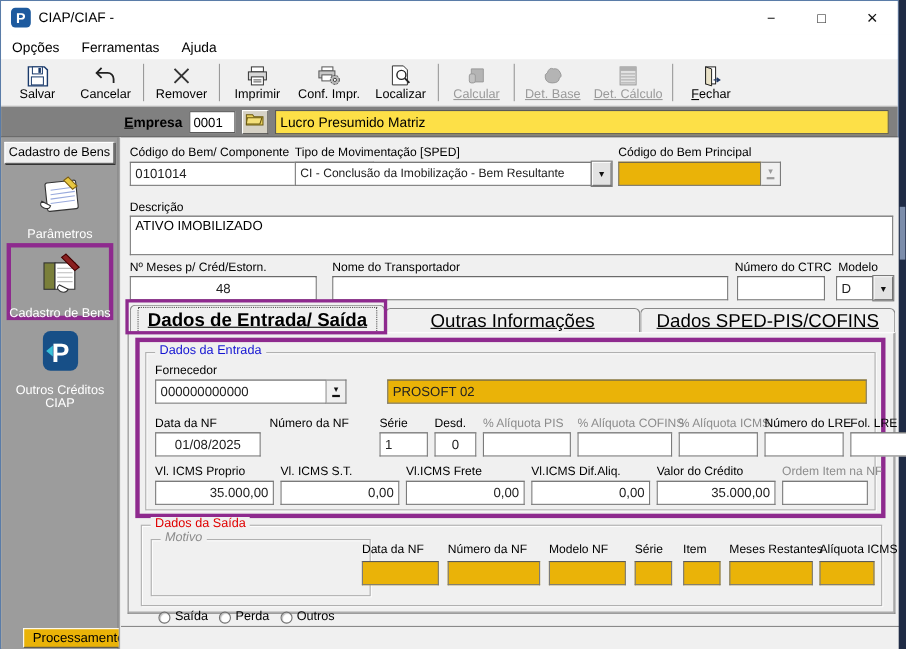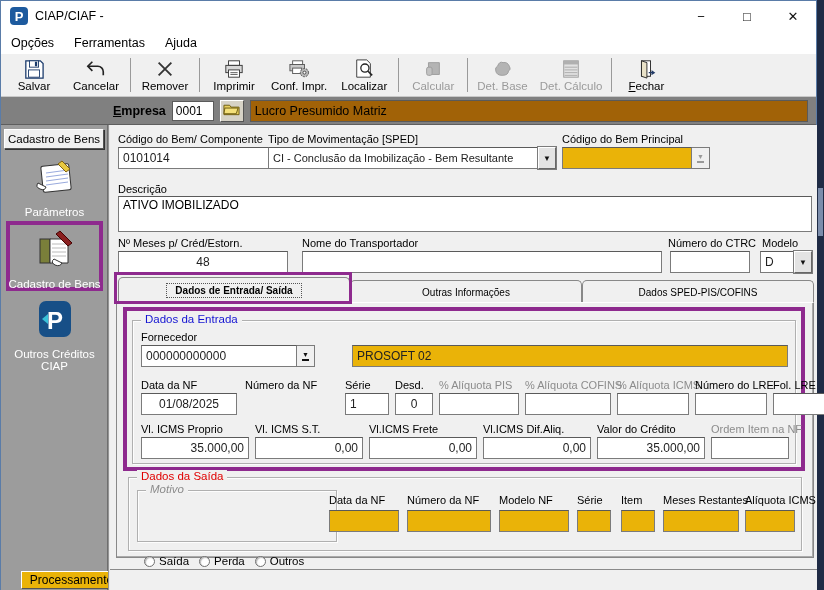--- a/index.html
+++ b/index.html
@@ -19,34 +19,34 @@
             font-size:13px; color:#111; cursor:default; }
   
   .menubar { position:absolute; left:0; top:30px; width:100%; height:23px; background:#ffffff;
              display:flex; align-items:center; gap:0; font-size:12.5px; }
   .menuitem { padding:2px 10px; color:#000; }
   
   .toolbar { position:absolute; left:0; top:53px; width:100%; height:43px; background:#f0f0f0;
              border-bottom:1px solid #c9c9c9; display:flex; align-items:stretch; padding:1px 2px; }
   .tbtn { min-width:62px; padding:1px 6px; display:flex; flex-direction:column; align-items:center;
           justify-content:center; gap:1px; font-size:11.5px; color:#000; }
-  .tbtn.disabled { color:#9a9a9a; }
+  .tbtn.disabled { color:#9a9a9a;text-decoration:underline; }
   .tbtn svg { display:block; }
   .tsep { width:1px; background:#9a9a9a; margin:3px 3px; }
   .accel::first-letter { text-decoration:underline; }
   
   .empresabar { position:absolute; left:0; top:96px; width:100%; height:28px; background:#808080;
                 display:flex; align-items:center; border-bottom:1px solid #5e5e5e; }
   .empresalbl { font-size:12.5px; font-weight:bold; color:#000; margin-left:112px; }
   .empresacode { width:42px; height:20px; margin-left:6px; border:1px solid #5a5a5a; background:#fff;
                  font-size:12px; padding:0 3px; font-family:"Liberation Sans",sans-serif; }
   .folderbtn { width:24px; height:22px; margin-left:6px; background:#d6d2c6; border:1px solid #fff;
                border-right-color:#555; border-bottom-color:#555; display:flex; align-items:center;
                justify-content:center; }
-  .empresaname { flex:1; height:22px; margin:0 8px 0 6px; border:1px solid #5a5a5a; background:#a16207;
+  .empresaname { flex:1; height:22px; margin:0 8px 0 6px; border:1px solid #5a5a5a; background:#fde047;
                  font-size:12.5px; padding:1px 4px; display:flex; align-items:center; }
   
   .sidebar { position:absolute; left:0; top:124px; width:107px; height:466px; background:#9c9c9c;
              border-right:1px solid #6e6e6e; }
   .sidehdr { position:absolute; left:3px; top:4px; width:100px; height:20px; background:#f0f0f0;
              border:1px solid #fff; border-right-color:#555; border-bottom-color:#555;
              box-shadow:1px 1px 0 #333; font-size:11.5px; display:flex; align-items:center;
              justify-content:center; color:#000; }
   .sideitem { position:absolute; left:0; width:107px; display:flex; flex-direction:column;
               align-items:center; gap:3px; }
@@ -76,21 +76,21 @@
              border-right-color:#666; border-bottom-color:#666; outline:1px solid #7b7b7b;
              display:flex; align-items:center; justify-content:center; font-size:8px; color:#111;
              font-style:normal; }
   textarea.desc { position:absolute; resize:none; border:1px solid #7b7b7b; border-top-color:#5a5a5a;
                   background:#fff; font-family:"Liberation Sans",sans-serif; font-size:12px;
                   padding:1px 4px; }
   
   .tabstrip { position:absolute; left:8px; top:152px; width:696px; height:26px; display:flex; }
   .tab { flex:1; margin-top:3px; border:1px solid #888; border-bottom:none;
          border-radius:5px 5px 0 0; background:#f0f0f0; display:flex; align-items:center;
-         justify-content:center; font-size:10px; color:#000; }
+         justify-content:center; font-size:17px; color:#000;text-decoration:underline; }
   .tab.active { margin-top:0; font-weight:bold; position:relative; z-index:3; }
   .tab.active .tcap { outline:1px dotted #555; padding:1px 8px; }
   .hibox-tab { position:absolute; left:4px; top:147px; width:238px; height:32px;
                border:3px solid #8e2a8e; z-index:4; pointer-events:none; }
   .panel { position:absolute; left:6px; top:177px; width:698px; height:256px; background:#f0f0f0;
            border:1px solid #888; border-top-color:#fff; box-shadow:inset -1px -1px 0 #aaa; z-index:2; }
   
   .hibox-entrada { position:absolute; left:6px; top:4px; width:682px; height:164px;
                    border:4px solid #8e2a8e; }
   .gbox { position:absolute; border:1px solid #b0b0b0; box-shadow:1px 1px 0 #fdfdfd inset, 1px 1px 0 #fdfdfd; }

